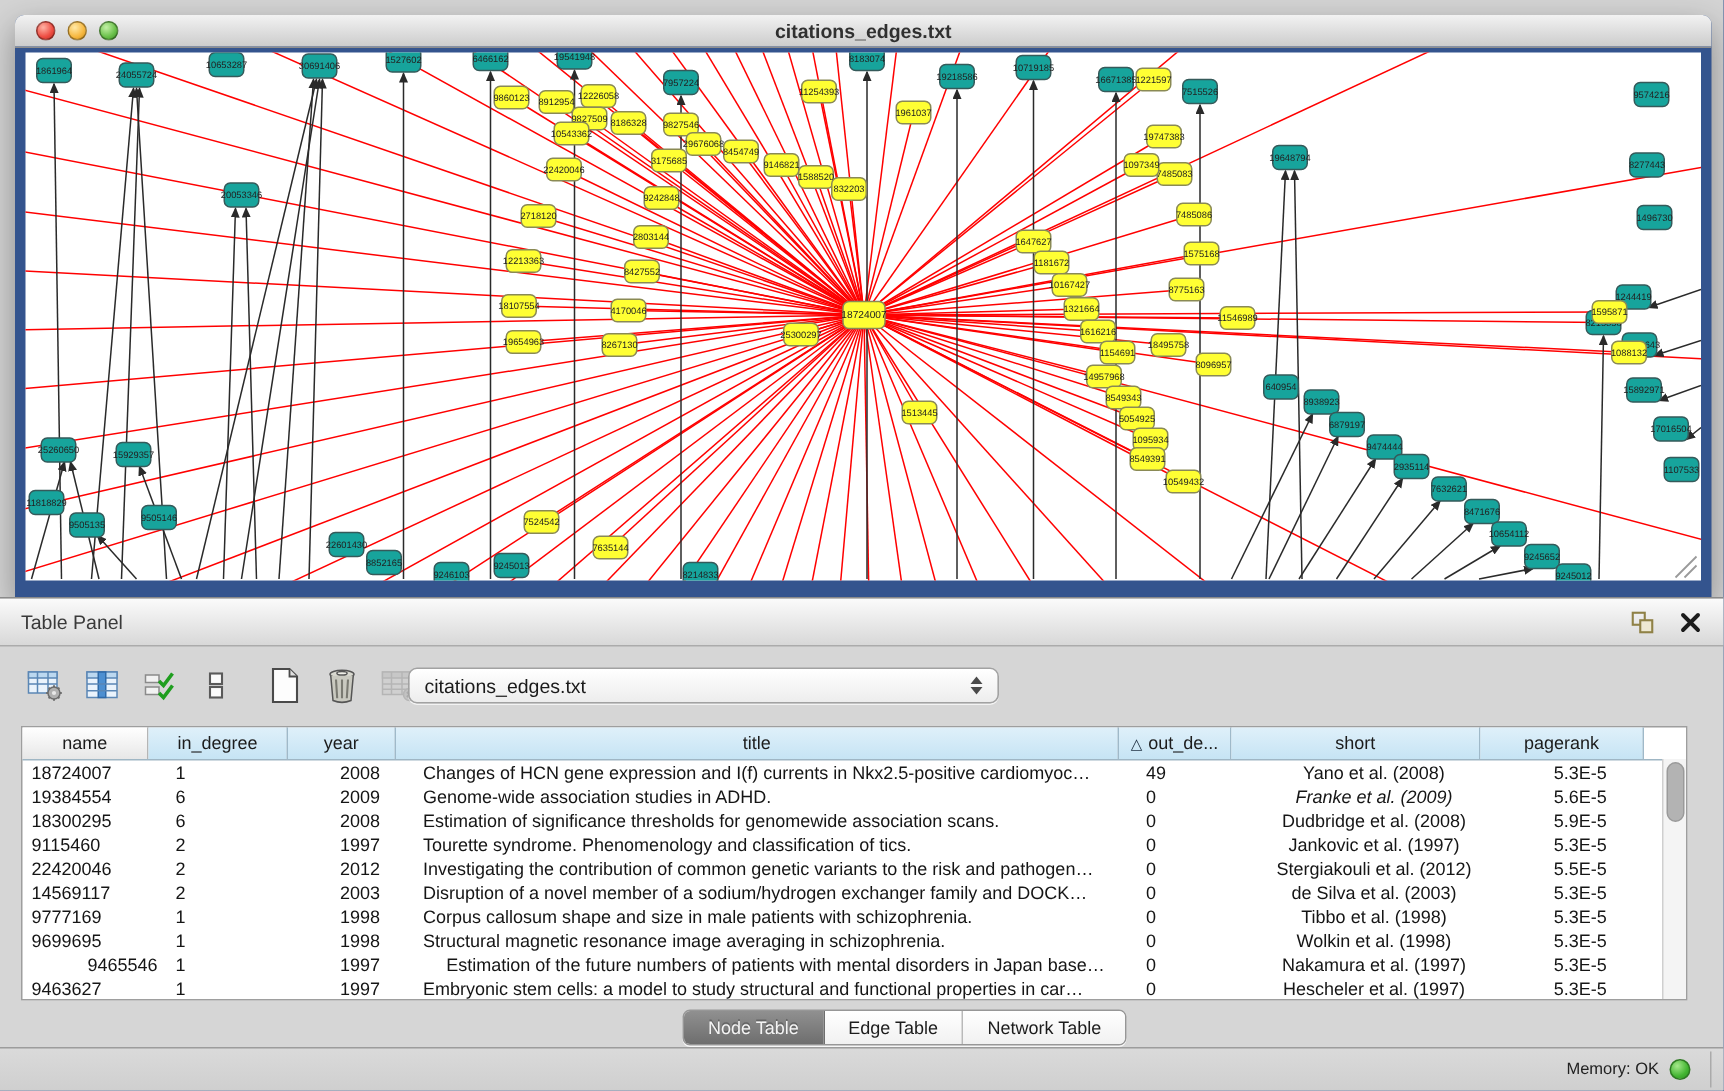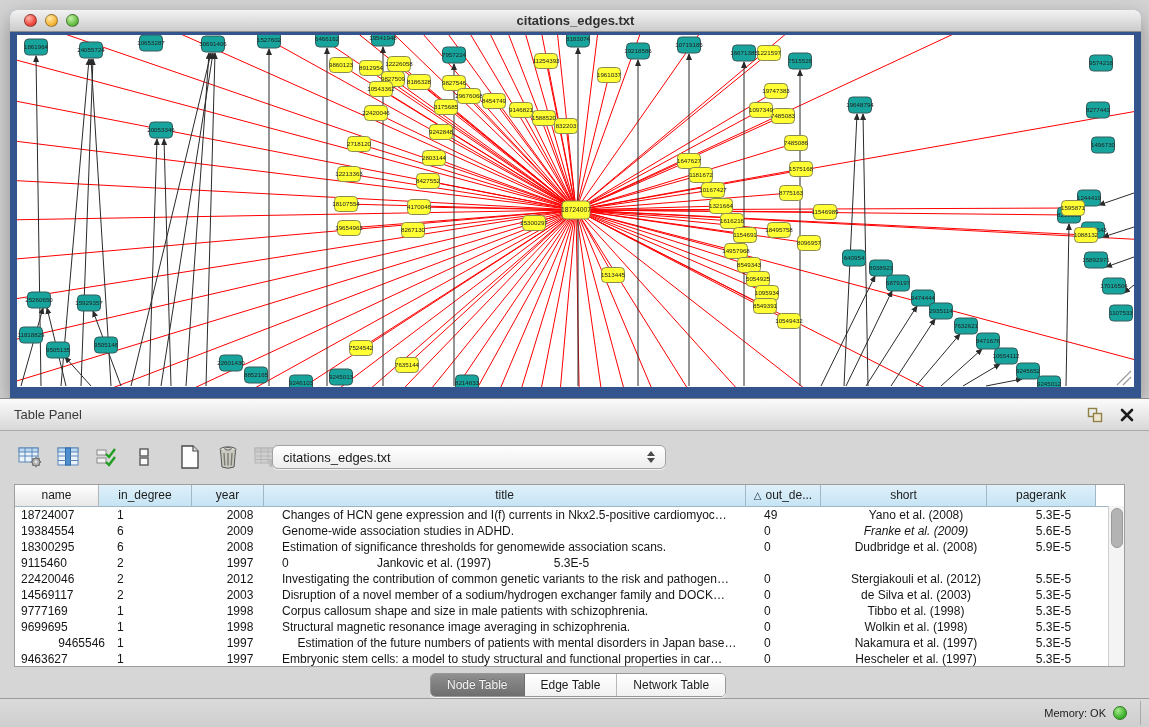--- a/index.html
+++ b/index.html
@@ -83,21 +83,21 @@
   }
   .align-left{text-align:left;}
   .align-center{text-align:center;}
   .vscroll{
     position:absolute;right:0;top:21px;width:16px;height:160px;
     background:#f4f4f4;border-left:1px solid #cfcfcf;box-sizing:border-box;
   }
   .vscroll .thumb{position:absolute;left:2px;top:2px;width:10px;height:38px;border-radius:6px;background:#b3b3b3;border:1px solid #9a9a9a;}
   
   .tabs{
-    position:absolute;left:430px;top:275px;height:22px;display:flex;
+    position:absolute;left:455px;top:275px;height:22px;display:flex;
     border:1px solid #979797;border-radius:5px;overflow:hidden;
     background:#fdfdfd;box-shadow:0 1px 0 rgba(255,255,255,.8);
   }
   .tab{
     height:22px;line-height:22px;font-size:12px;padding:0 16px;color:#1c1c1c;
     border-right:1px solid #b9b9b9;background:linear-gradient(#ffffff,#f1f1f1);
   }
   .tab:last-child{border-right:none;}
   .tab.selected{
     background:linear-gradient(#909090,#6e6e6e);color:#f4f4f4;
@@ -800,20 +800,21 @@
           <div class="td align-center" style="width: 72px;">2008</div>
           <div class="td align-left" style="width: 482px;">Estimation of significance thresholds for genomewide association scans.</div>
           <div class="td align-left" style="width: 75px;">0</div>
           <div class="td align-center" style="width: 166px;">Dudbridge et al. (2008)</div>
           <div class="td align-center" style="width: 109px;">5.9E-5</div>
         </div>
         <div class="tr">
           <div class="td align-left" style="width: 96px;">9115460</div>
           <div class="td align-left" style="width: 93px;">2</div>
           <div class="td align-center" style="width: 72px;">1997</div>
+          <div class="td align-left" style="width: 482px;">Tourette syndrome. Phenomenology and classification of tics.</div>
           <div class="td align-left" style="width: 75px;">0</div>
           <div class="td align-center" style="width: 166px;">Jankovic et al. (1997)</div>
           <div class="td align-center" style="width: 109px;">5.3E-5</div>
         </div>
         <div class="tr">
           <div class="td align-left" style="width: 96px;">22420046</div>
           <div class="td align-left" style="width: 93px;">2</div>
           <div class="td align-center" style="width: 72px;">2012</div>
           <div class="td align-left" style="width: 482px;">Investigating the contribution of common genetic variants to the risk and pathogen…</div>
           <div class="td align-left" style="width: 75px;">0</div>

